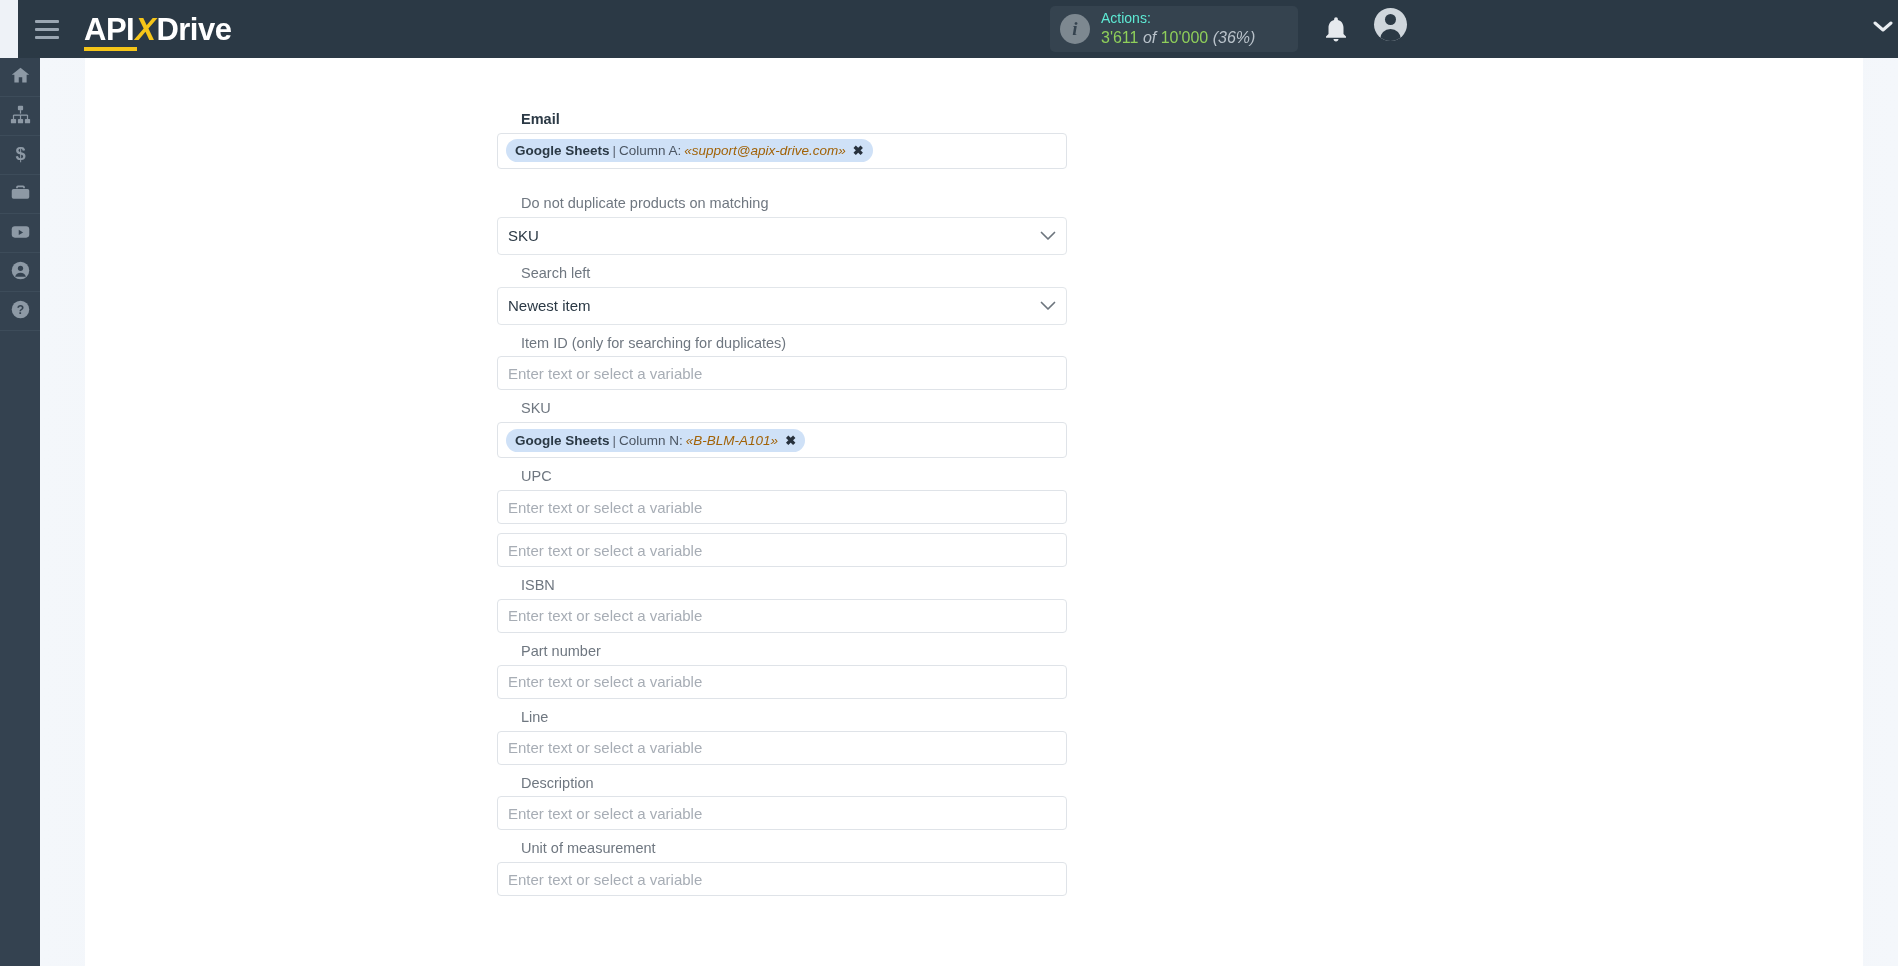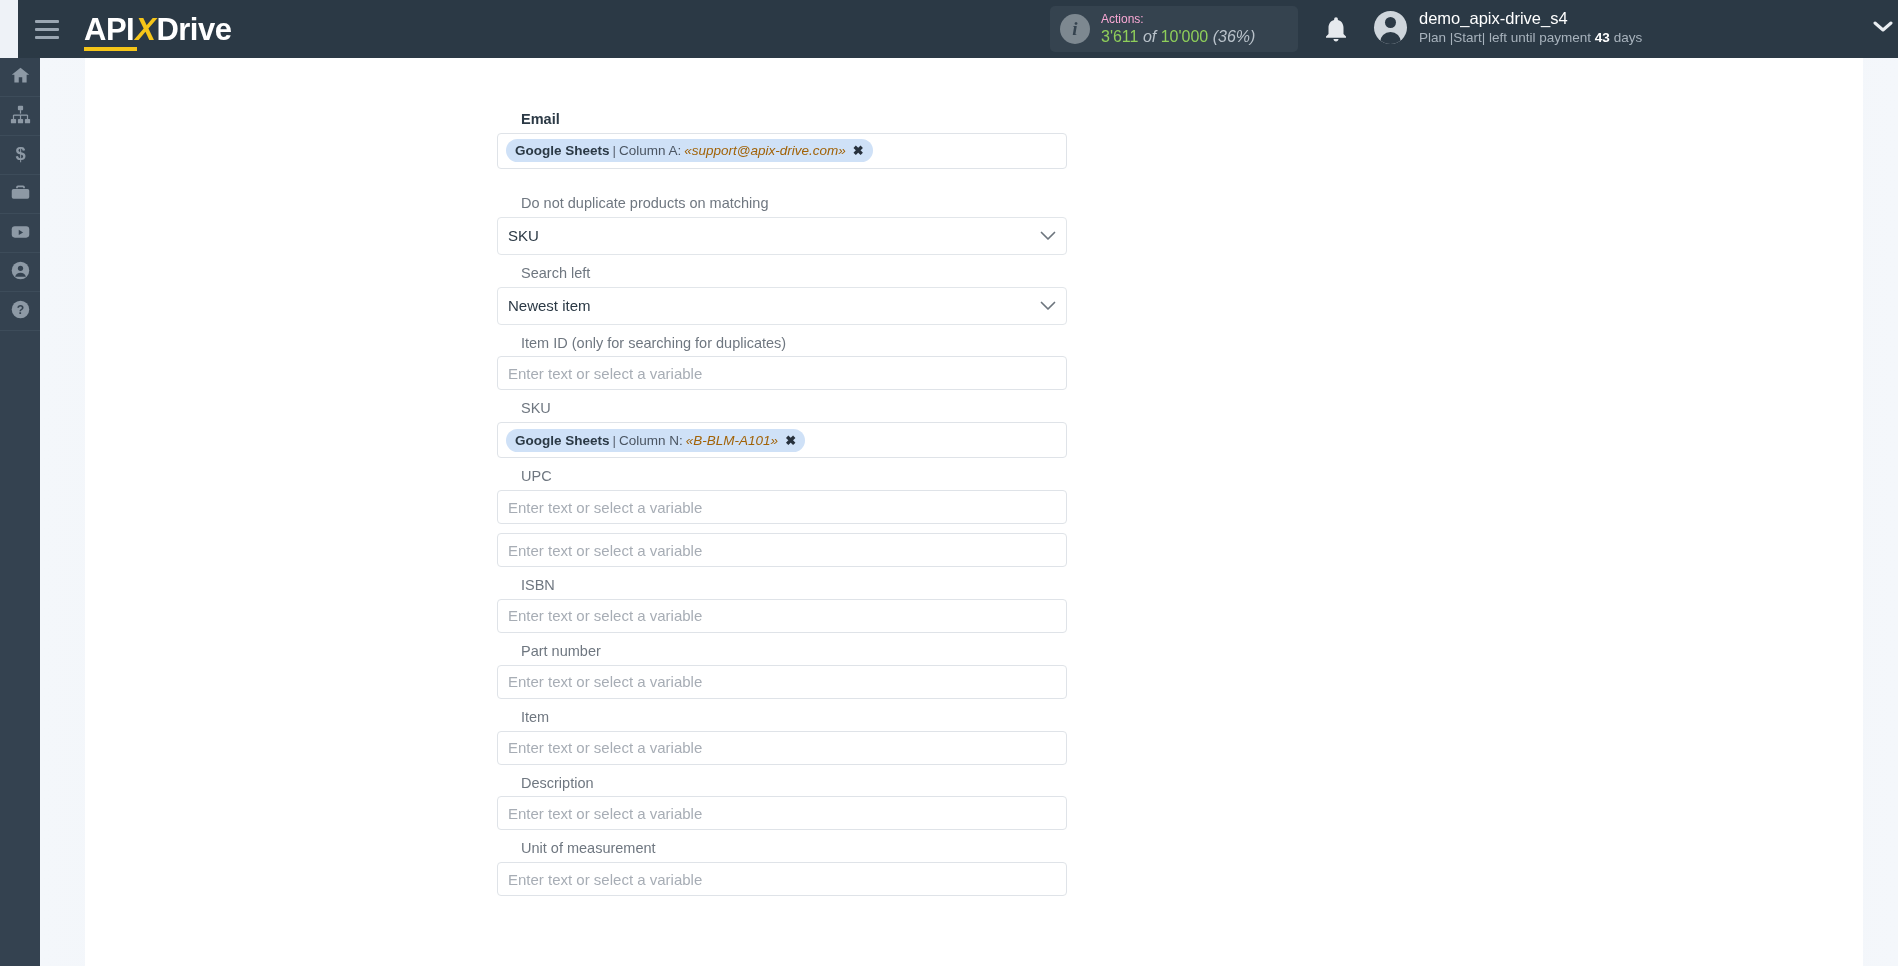--- a/index.html
+++ b/index.html
@@ -54,21 +54,21 @@
   }
   .info-circle {
     width: 30px; height: 30px; border-radius: 50%;
     background: #7d8890; color: #35434f;
     font-size: 19px; font-weight: bold; font-style: italic;
     font-family: "Liberation Serif", serif;
     display: flex; align-items: center; justify-content: center;
     flex: 0 0 auto;
   }
   .actions-text { margin-left: 11px; line-height: 1.25; }
-  .actions-title { font-size: 12px; color: #f9a8d4; }
+  .actions-title { font-size: 14px; color: #5eead4; }
   .actions-nums { font-size: 16px; }
   .actions-nums .g { color: #8fcf5a; }
   .actions-nums .w { color: #b9c2ca; font-style: italic; }
 
   .bell {
     position: absolute; left: 1303px; top: 14px;
     width: 30px; height: 30px; cursor: pointer;
   }
 
   .user-block {
@@ -219,24 +219,20 @@
   </div>
 
   <div class="bell">
     <svg width="30" height="30" viewBox="0 0 24 24" fill="#e6eaee">
       <path d="M12 22c1.1 0 2-.9 2-2h-4c0 1.1.9 2 2 2zm6-6v-5c0-3.1-1.6-5.6-4.5-6.3V4a1.5 1.5 0 0 0-3 0v.7C7.6 5.4 6 7.9 6 11v5l-2 2v1h16v-1l-2-2z"></path>
     </svg>
   </div>
 
   <div class="user-block">
     <div class="avatar"></div>
-    <div class="user-text">
-      <div class="user-name">demo_apix-drive_s4</div>
-      <div class="user-plan"><span>Plan |Start| left until payment </span><b>43</b><span> days</span></div>
-    </div>
   </div>
 
   <div class="header-caret">
     <svg width="20" height="14" viewBox="0 0 20 14">
         <path d="M2 3l8 7 8-7" stroke="#e9edf1" stroke-width="3" fill="none" stroke-linecap="round" stroke-linejoin="round"></path>
       </svg>
   </div>
 </div>
 
 <div class="sidebar">
@@ -389,21 +385,21 @@
       </div>
 
       <div class="field-group">
         <div class="f-label">Part number</div>
         <div class="control">
           <span class="ph">Enter text or select a variable</span>
         </div>
       </div>
 
       <div class="field-group">
-        <div class="f-label">Item</div>
+        <div class="f-label">Line</div>
         <div class="control">
           <span class="ph">Enter text or select a variable</span>
         </div>
       </div>
 
       <div class="field-group">
         <div class="f-label">Description</div>
         <div class="control">
           <span class="ph">Enter text or select a variable</span>
         </div>

